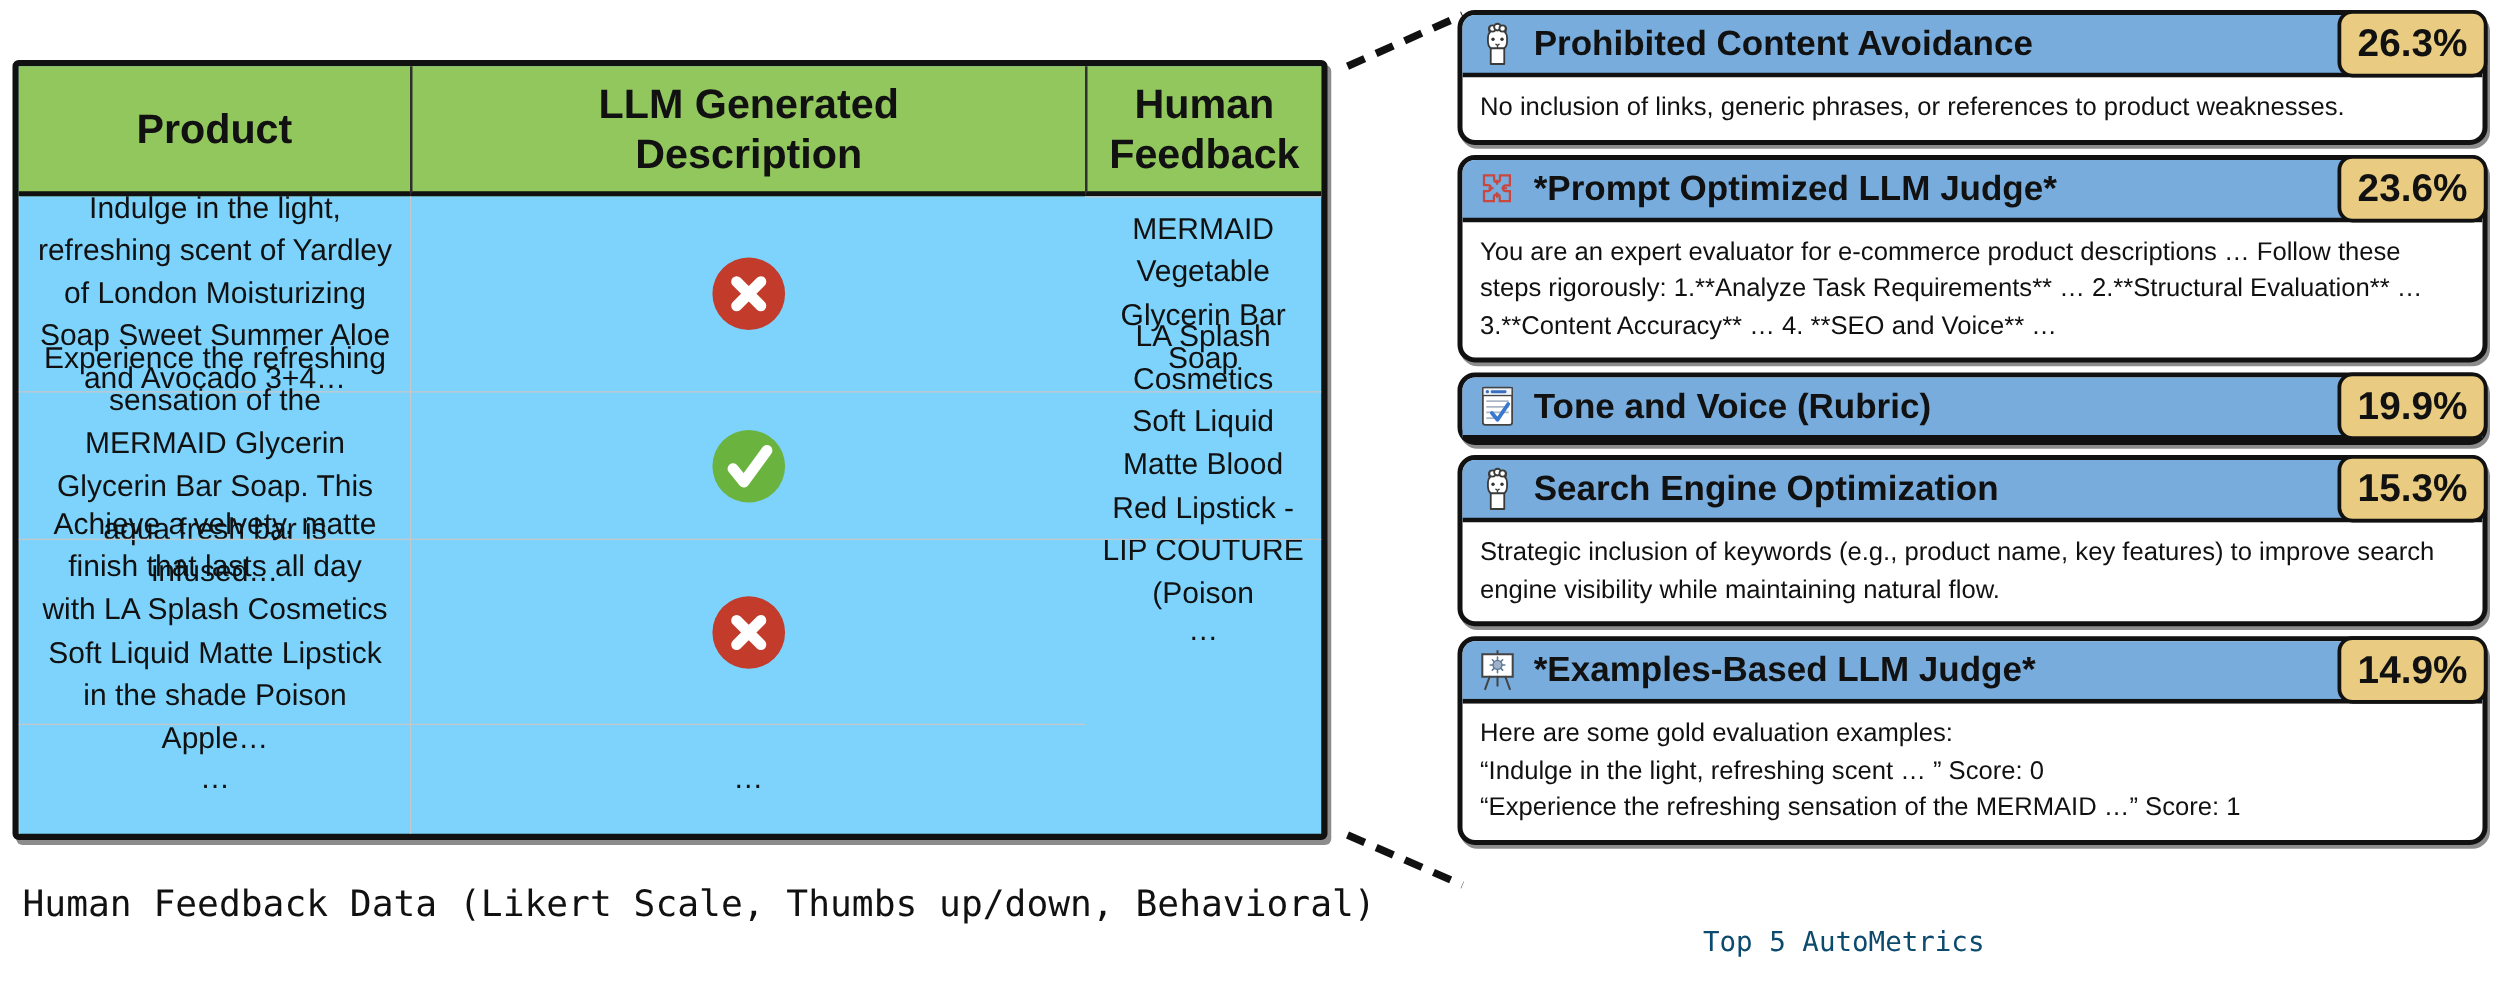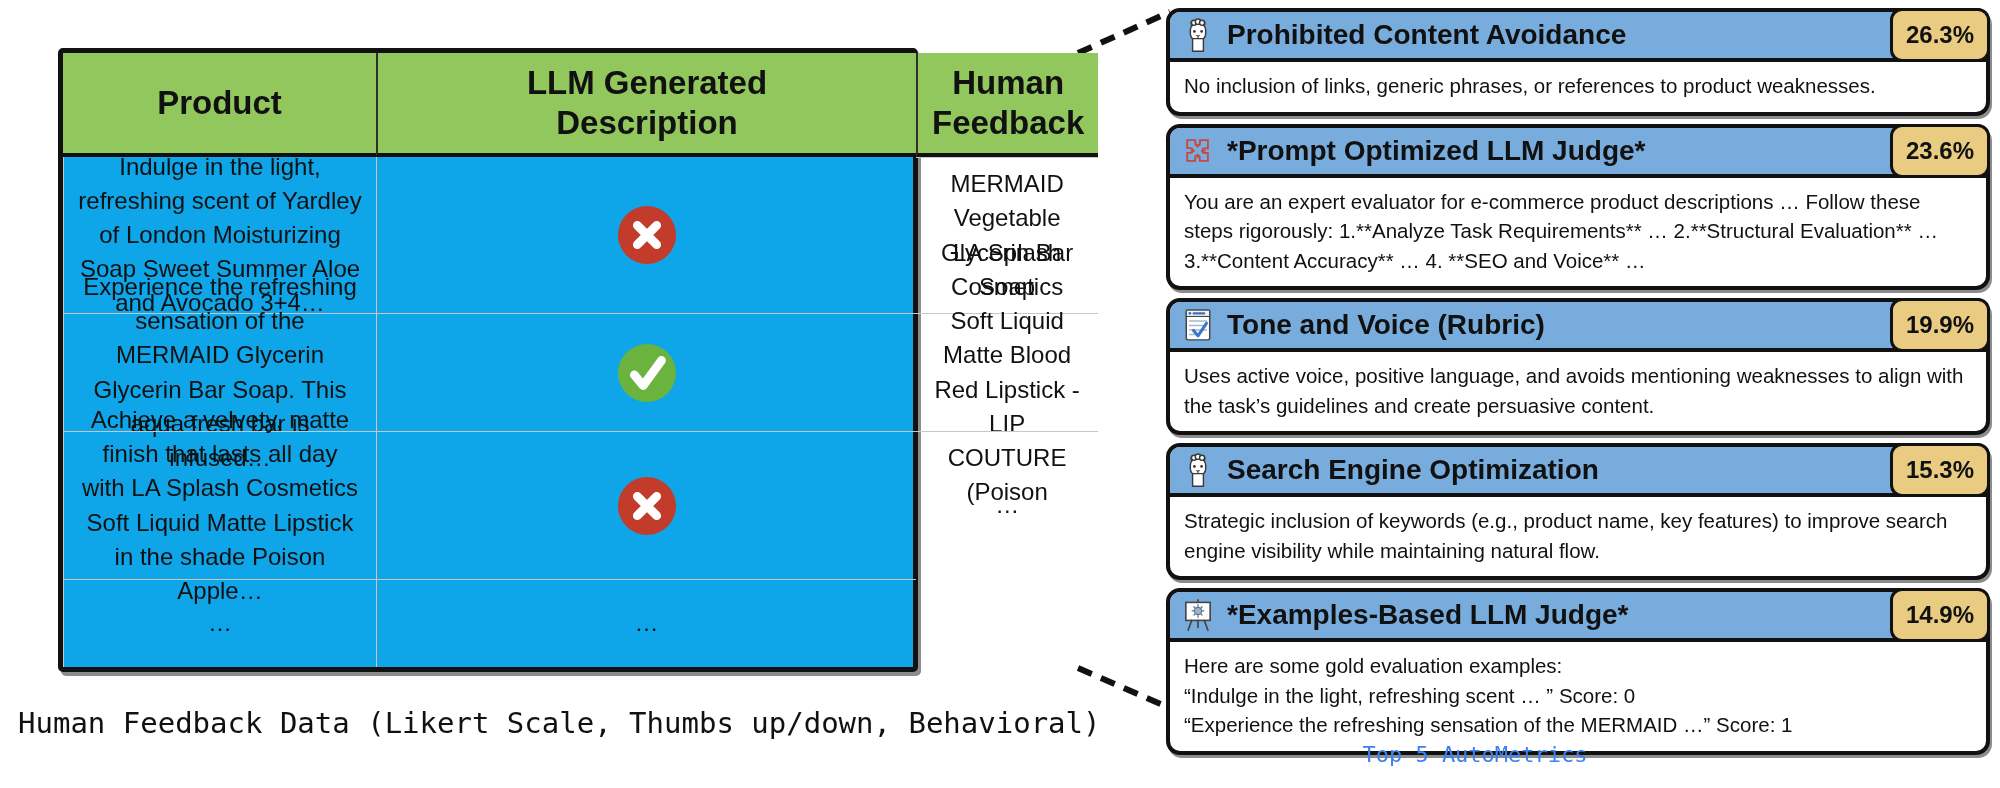--- a/index.html
+++ b/index.html
@@ -1,48 +1,48 @@
 <!DOCTYPE html>
 <html><head>
 <meta charset="utf-8">
 <style>
   html,body{margin:0;padding:0;background:#fff;}
   .canvas{position:relative;width:2000px;height:788px;background:#fff;overflow:hidden;
           font-family:"Liberation Sans",sans-serif;color:#111;}
   #connectors{position:absolute;left:0;top:0;width:2000px;height:788px;pointer-events:none;}
 
   
-  .ftable{position:absolute;left:10px;top:48px;width:860px;height:624px;background:#0ea5e9;
+  .ftable{position:absolute;left:10px;top:48px;width:1052px;height:624px;background:#7dd3fc;
           border:5px solid #111;border-radius:5px;box-shadow:3px 4px 0 rgba(0,0,0,.45);
           display:grid;grid-template-columns:313px 540px 1fr;
-          grid-template-rows:104px 156px 118px 148px 1fr;box-sizing:border-box;margin-left:48px;}
+          grid-template-rows:104px 156px 118px 148px 1fr;box-sizing:border-box;}
   .cell{display:flex;align-items:center;justify-content:center;text-align:center;
         padding:4px 14px;box-sizing:border-box;}
   .hcell{background:#92C75E;font-weight:bold;font-size:33px;line-height:1.22;
          white-space:pre-line;border-bottom:4px solid #111;}
   .hsep{border-left:2px solid #2f2f2f;}
   .bcell{font-size:24px;line-height:1.42;}
   .colsep{border-left:1.5px solid #c7c7c7;}
   .rowsep{border-top:1.5px solid #c7c7c7;}
   .fbicon{width:62px;height:62px;}
 
   .caption-left{position:absolute;left:18px;top:706px;font-family:"DejaVu Sans Mono",monospace;
                 font-size:29px;color:#111;}
   .caption-right{position:absolute;left:1165px;top:742px;width:620px;text-align:center;
-                 font-family:"DejaVu Sans Mono",monospace;font-size:22px;color:#3b82f6;}
+                 font-family:"DejaVu Sans Mono",monospace;font-size:22px;color:#0c4a6e;}
 
   
   .panel{position:absolute;left:1166px;top:8px;width:824px;display:flex;flex-direction:column;gap:8px;}
   .mbox{border:4px solid #111;border-radius:14px;background:#fff;box-shadow:2px 3px 0 rgba(0,0,0,.45);}
   .mhead{position:relative;display:flex;align-items:center;gap:11px;background:#77ACDC;
          border-bottom:4px solid #111;border-radius:10px 10px 0 0;height:46px;padding:0 140px 0 10px;}
   .mtitle{font-size:28px;font-weight:bold;white-space:nowrap;}
   .badge{position:absolute;top:-4px;right:-4px;bottom:-4px;display:flex;align-items:center;
          background:#E9CC81;border:3.5px solid #111;border-radius:12px;padding:0 13px;
-         font-size:24px;font-weight:bold;}
+         font-size:31px;font-weight:bold;}
   .mbody{padding:9px 14px 11px;font-size:20.5px;line-height:1.44;white-space:pre-line;}
   .micon{width:36px;height:36px;flex:0 0 auto;}
 </style>
 </head>
 <body>
 
 <div class="canvas">
 
   <svg id="connectors">
     <line x1="1078" y1="53" x2="1170" y2="12" stroke="#111" stroke-width="6" stroke-dasharray="15 10"></line>
@@ -131,21 +131,20 @@
           <rect x="7" y="3.5" width="26" height="33" rx="2" fill="#fff" stroke="#444" stroke-width="1.6"></rect>
           <rect x="7" y="3.5" width="26" height="7" fill="#eef3fa" stroke="#444" stroke-width="1.2"></rect>
           <circle cx="11" cy="7" r="1.5" fill="#3a6fbf"></circle>
           <rect x="14" y="5.8" width="14" height="2.6" rx="1" fill="#3a6fbf"></rect>
           <path d="M10 15.5h20 M10 20.5h20 M10 25.5h20 M10 30.5h12" stroke="#aab6c6" stroke-width="1.6"></path>
           <path d="M15 26 l5 6 l9.5 -14" stroke="#3a78d0" stroke-width="3.4" fill="none" stroke-linecap="round" stroke-linejoin="round"></path>
         </svg>
         <span class="mtitle">Tone and Voice (Rubric)</span>
         <span class="badge">19.9%</span>
       </div>
-      <div class="mbody">Uses active voice, positive language, and avoids mentioning weaknesses to align with the task’s guidelines and create persuasive content.</div>
     </div>
 
     <div class="mbox">
       <div class="mhead">
         <svg class="micon" viewBox="0 0 40 40">
           <g fill="#fff" stroke="#3a3a3a" stroke-width="1.6" stroke-linejoin="round">
             <path d="M13 10 C11 3.5, 16 2.5, 16 8.5 Z"></path>
             <path d="M27 10 C29 3.5, 24 2.5, 24 8.5 Z"></path>
             <rect x="11.5" y="7" width="17" height="19" rx="7.5"></rect>
             <path d="M14 24 h12 v14 h-12 z"></path>

